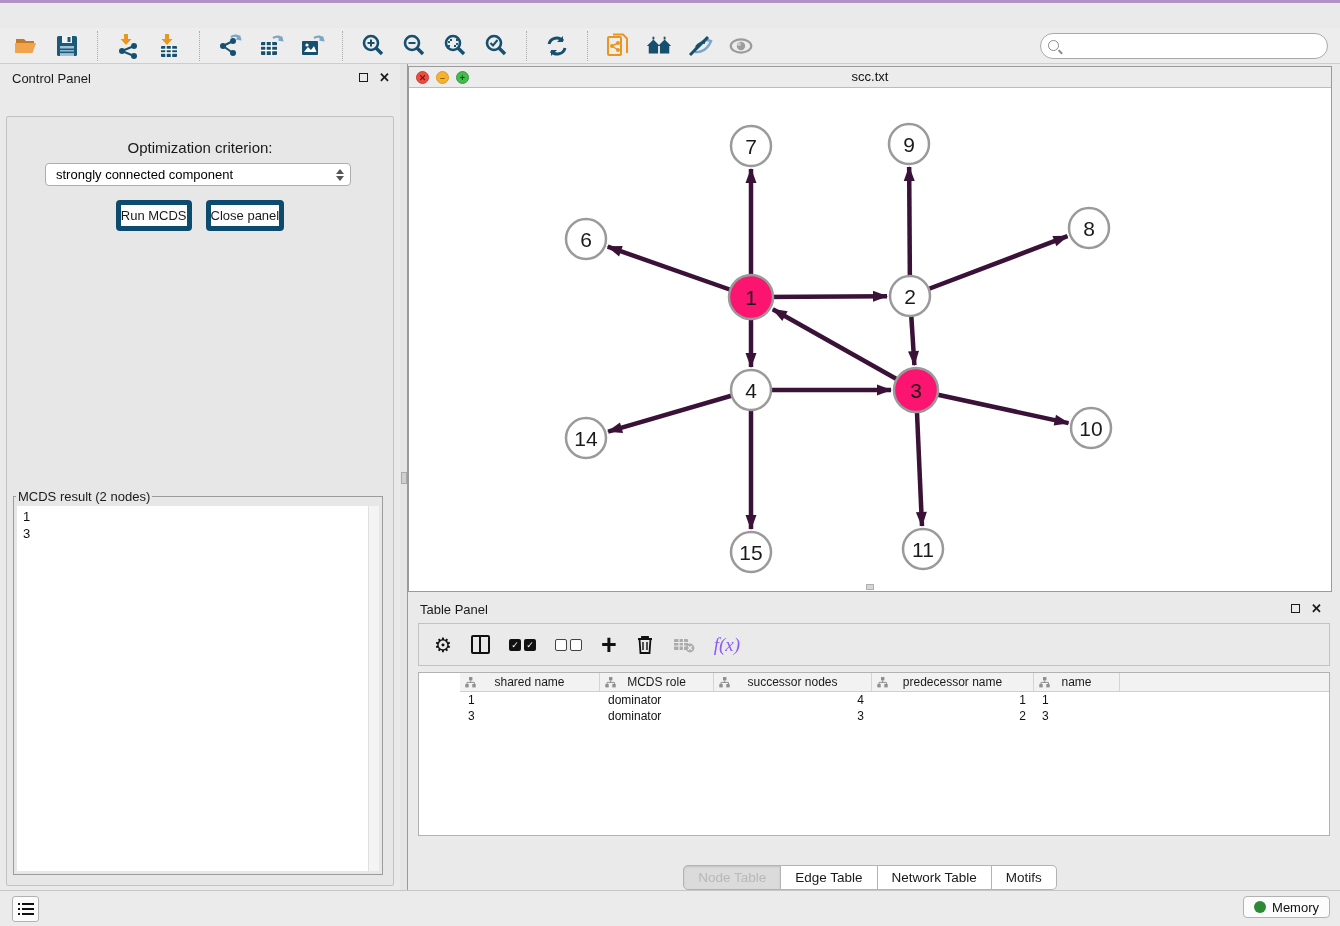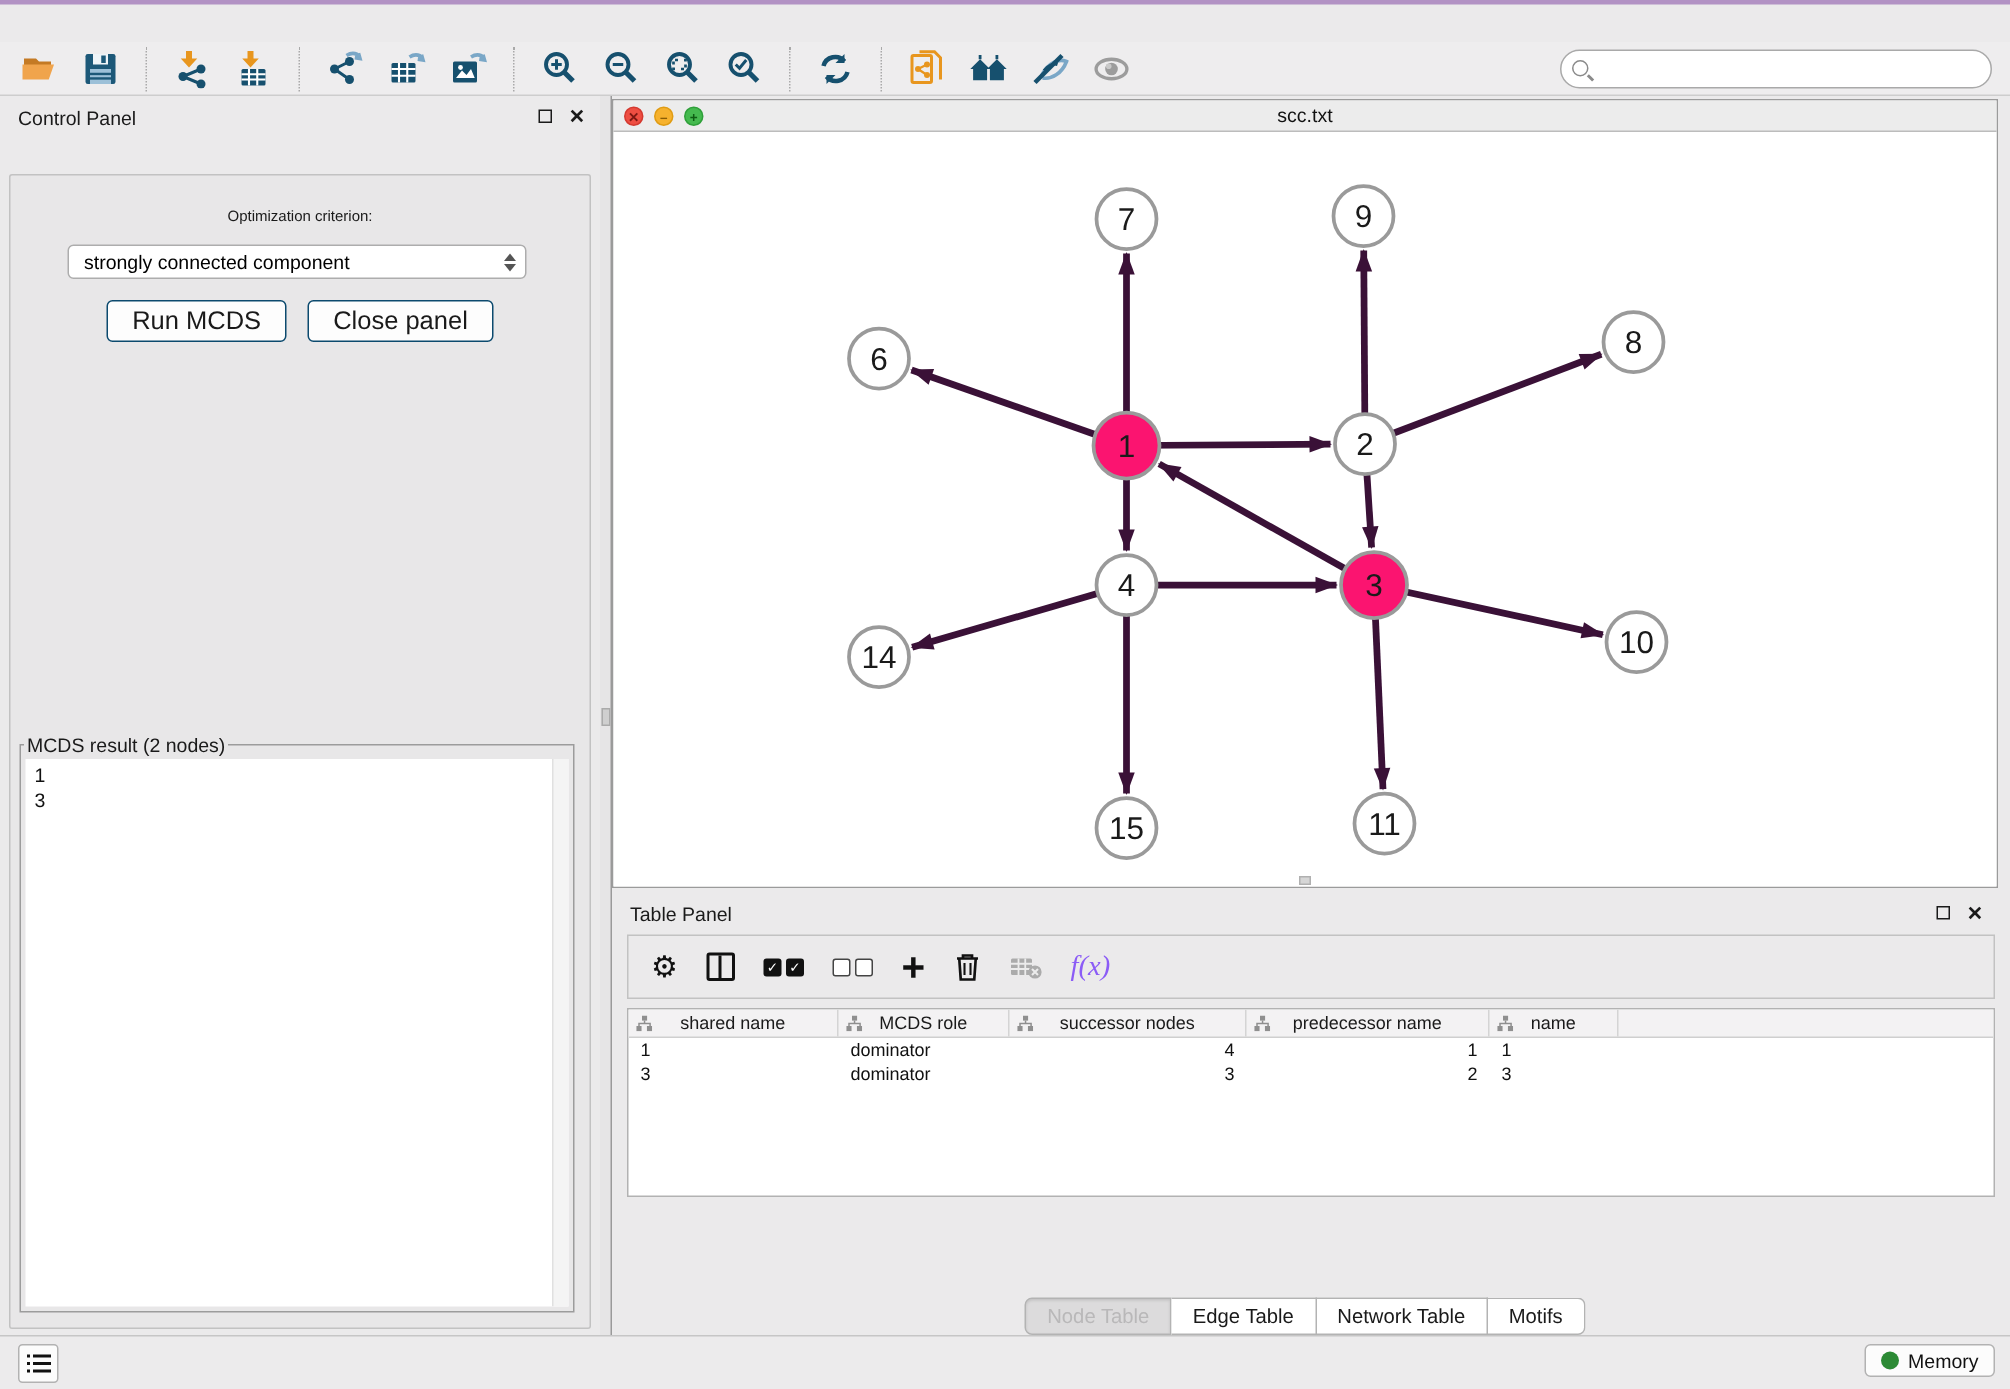--- a/index.html
+++ b/index.html
@@ -28,29 +28,29 @@
   .wm-btns { position:absolute; right:10px; top:9px; display:flex; gap:11px; align-items:center; }
   .wm-max { width:9px; height:9px; border:1.5px solid #1a1a1a; display:block; }
   .wm-close { font-size:13px; font-weight:bold; color:#1a1a1a; line-height:9px; }
   .cp-tabs { position:absolute; top:31px; left:0; width:100%; text-align:center; z-index:2; }
   .seg { display:inline-flex; }
   .seg-btn { background:#fff; border:1px solid #b3b3b3; border-left:none; font-size:13px; padding:3px 13px; color:#1a1a1a; font-family:"Liberation Sans",sans-serif; cursor:default; }
   .seg-btn:first-child { border-left:1px solid #b3b3b3; border-radius:5px 0 0 5px; }
   .seg-btn:last-child { border-radius:0 5px 5px 0; }
   .seg-btn.active { background:#e3e2e3; color:#bfbfbf; box-shadow:inset 0 1px 2px rgba(0,0,0,.12); }
   .cp-body { position:absolute; left:6px; right:6px; top:52px; bottom:4px; background:#e8e7e8; border:1px solid #c2c2c2; border-radius:2px; }
-  .opt-label { text-align:center; margin-top:22px; font-size:10px; color:#1a1a1a; }
+  .opt-label { text-align:center; margin-top:22px; font-size:15px; color:#1a1a1a; }
   .dropdown { position:absolute; left:38px; right:42px; top:46px; height:23px; background:#fff; border:1px solid #adadad; border-radius:4px; display:flex; align-items:center; padding:0 6px 0 10px; font-size:13px; }
   .dd-value { flex:1; }
   .dd-stepper { display:flex; flex-direction:column; gap:2px; align-items:center; }
   .dd-stepper i { display:block; width:0; height:0; border-left:4px solid transparent; border-right:4px solid transparent; }
   .dd-up { border-bottom:5px solid #555; }
   .dd-down { border-top:5px solid #555; }
   .cp-buttons { position:absolute; top:83px; left:0; width:100%; text-align:center; display:flex; justify-content:center; gap:14px; }
-  .btn { background:#fdfdfd; border:1px solid #0c4a6e; border-radius:4px; font-size:17px; padding:3px 16px; color:#1a1a1a; font-family:"Liberation Sans",sans-serif; cursor:default; }
+  .btn { background:#fdfdfd; border:5px solid #0c4a6e; border-radius:4px; font-size:13px; padding:3px 0; color:#1a1a1a; font-family:"Liberation Sans",sans-serif; cursor:default; }
   .result-fieldset { position:absolute; left:6px; right:10px; top:372px; bottom:10px; border:1px solid #9c9c9c; background:#e8e7e8; }
   .result-fieldset legend { font-size:13px; color:#1a1a1a; padding:0 2px; margin-left:2px; }
   .result-box { position:absolute; left:3px; right:3px; top:2px; bottom:3px; background:#fff; overflow:hidden; }
   .result-line { font-size:13px; color:#111; padding:0 6px; line-height:17px; }
   .result-line:first-child { padding-top:2px; }
   .result-scroll { position:absolute; right:0; top:0; bottom:0; width:11px; background:#f4f4f4; border-left:1px solid #e0e0e0; }
 
   
   .vsplit { position:absolute; left:400px; top:64px; width:8px; height:826px; background:#e6e5e6; border-right:1px solid #9a9a9a; }
   .vsplit-handle { position:absolute; left:1px; top:408px; width:6px; height:12px; background:#cfcfcf; border:1px solid #aaa; }
@@ -72,21 +72,21 @@
   .tp-toolbar { position:absolute; left:10px; right:2px; top:28px; height:43px; border:1px solid #c2c2c2; background:#ebeaeb; display:flex; align-items:center; gap:19px; padding:0 15px; }
   .tt-icon { display:flex; align-items:center; justify-content:center; cursor:default; }
   .gear-glyph { font-size:20px; color:#111; line-height:20px; }
   .cols-glyph { width:19px; height:19px; border:2px solid #111; border-radius:2px; position:relative; }
   .cols-glyph::after { content:""; position:absolute; left:50%; top:0; bottom:0; width:2px; background:#111; margin-left:-1px; }
   .chk-pair { display:flex; gap:3px; }
   .chk-on { width:12px; height:12px; background:#111; border-radius:2px; color:#fff; font-size:9px; line-height:12px; text-align:center; }
   .chk-off { width:12px; height:12px; background:#fff; border:1.5px solid #444; border-radius:2px; }
   .plus-glyph { font-size:27px; font-weight:bold; color:#111; line-height:20px; }
   .fx-glyph { font-family:"Liberation Serif", serif; font-style:italic; font-size:19px; color:#8b5cf6; }
-  .tp-table { position:absolute; left:10px; right:2px; top:77px; height:126px; background:#fff; border:1px solid #b2b2b2; overflow:hidden; }
+  .tp-table { position:absolute; left:10px; right:2px; top:77px; height:164px; background:#fff; border:1px solid #b2b2b2; overflow:hidden;padding-left:41px; }
   .thead { display:flex; height:19px; background:#f3f2f3; border-bottom:1px solid #cfcfcf; }
   .th { position:relative; border-right:1px solid #d4d4d4; font-size:12px; color:#1a1a1a; display:flex; align-items:center; justify-content:center; flex:0 0 auto; }
   .th .hicon { position:absolute; left:5px; top:4px; }
   .trow { display:flex; height:16px; }
   .td { font-size:12px; color:#111; flex:0 0 auto; line-height:16px; padding:0 8px; white-space:nowrap; }
   .tp-tabs { position:absolute; left:0; right:0; top:270px; text-align:center; }
   .tp-tabs .seg-btn { padding:4px 14px; font-size:13.5px; }
   .tp-tabs .seg-btn.active { background:#dcdbdc; color:#b9b8b9; }
 
   

